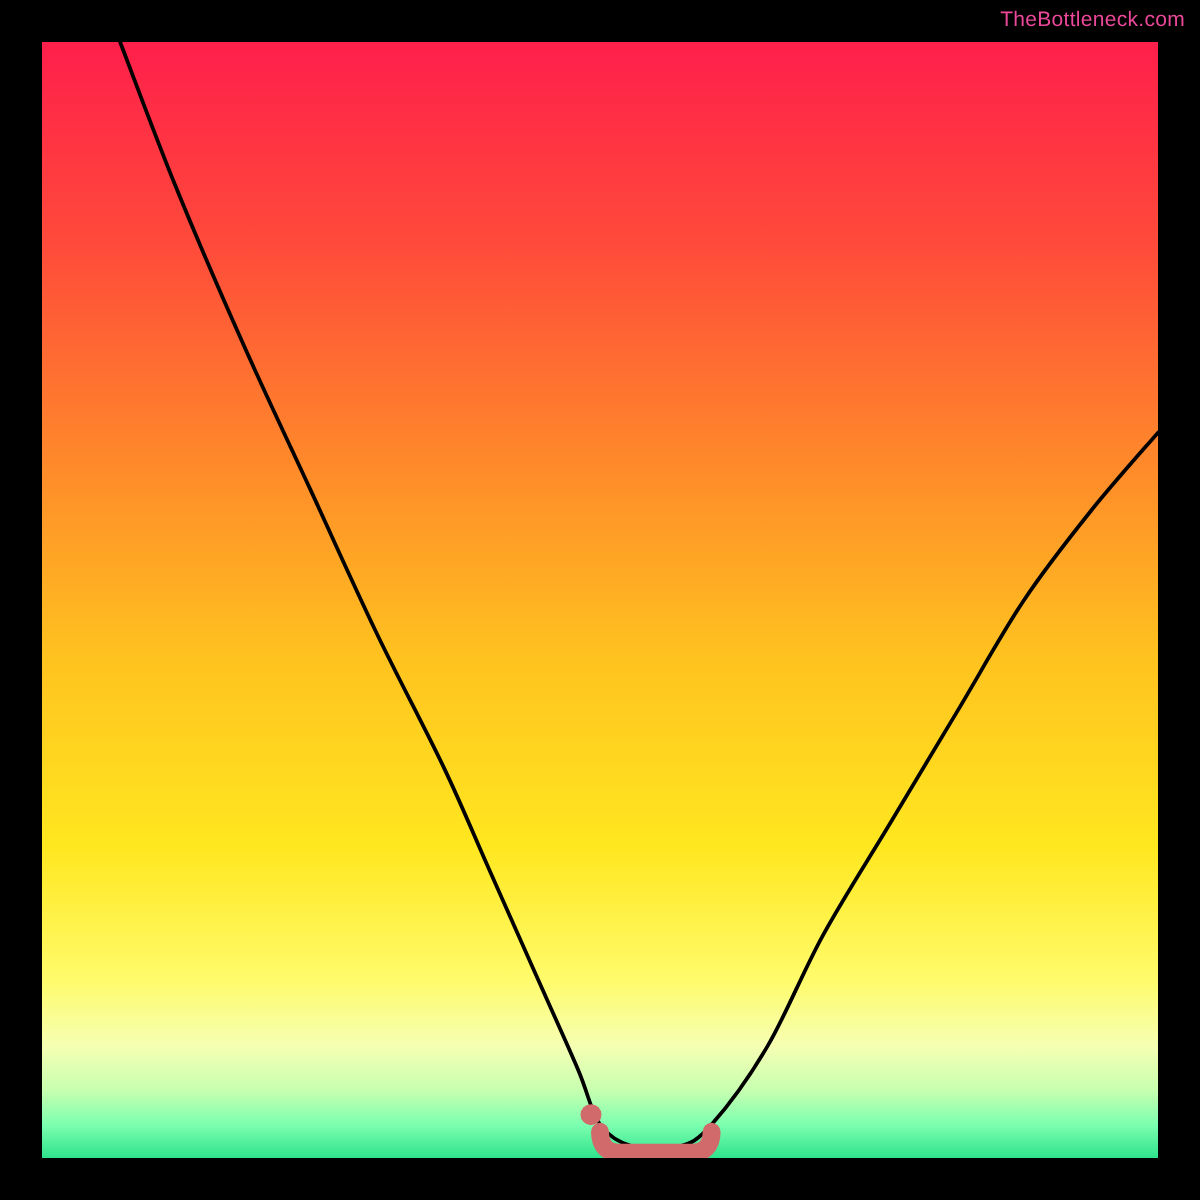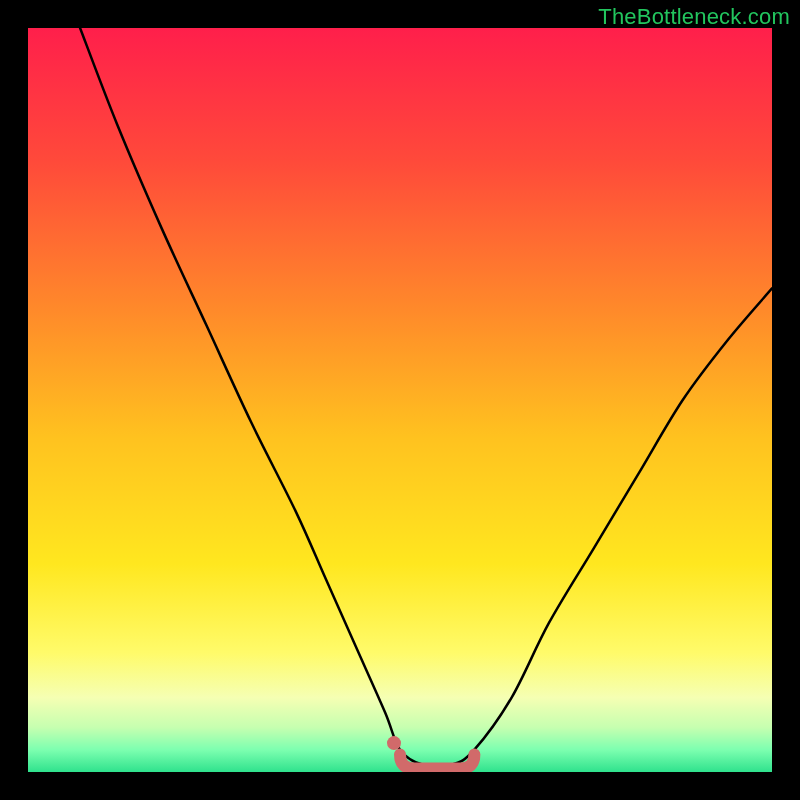--- a/index.html
+++ b/index.html
@@ -16,22 +16,22 @@
     left: 28px;
     top: 28px;
     width: 744px;
     height: 744px;
     background: #000;
   }
   .watermark {
     position: absolute;
     top: 4px;
     right: 10px;
-    color: #22c55e;
-    font-size: 22px;
+    color: #ec4899;
+    font-size: 14px;
     font-weight: 500;
     letter-spacing: 0.2px;
     text-align: center;
   }
   svg {
     display: block;
   }
 </style>
 </head>
 <body>

